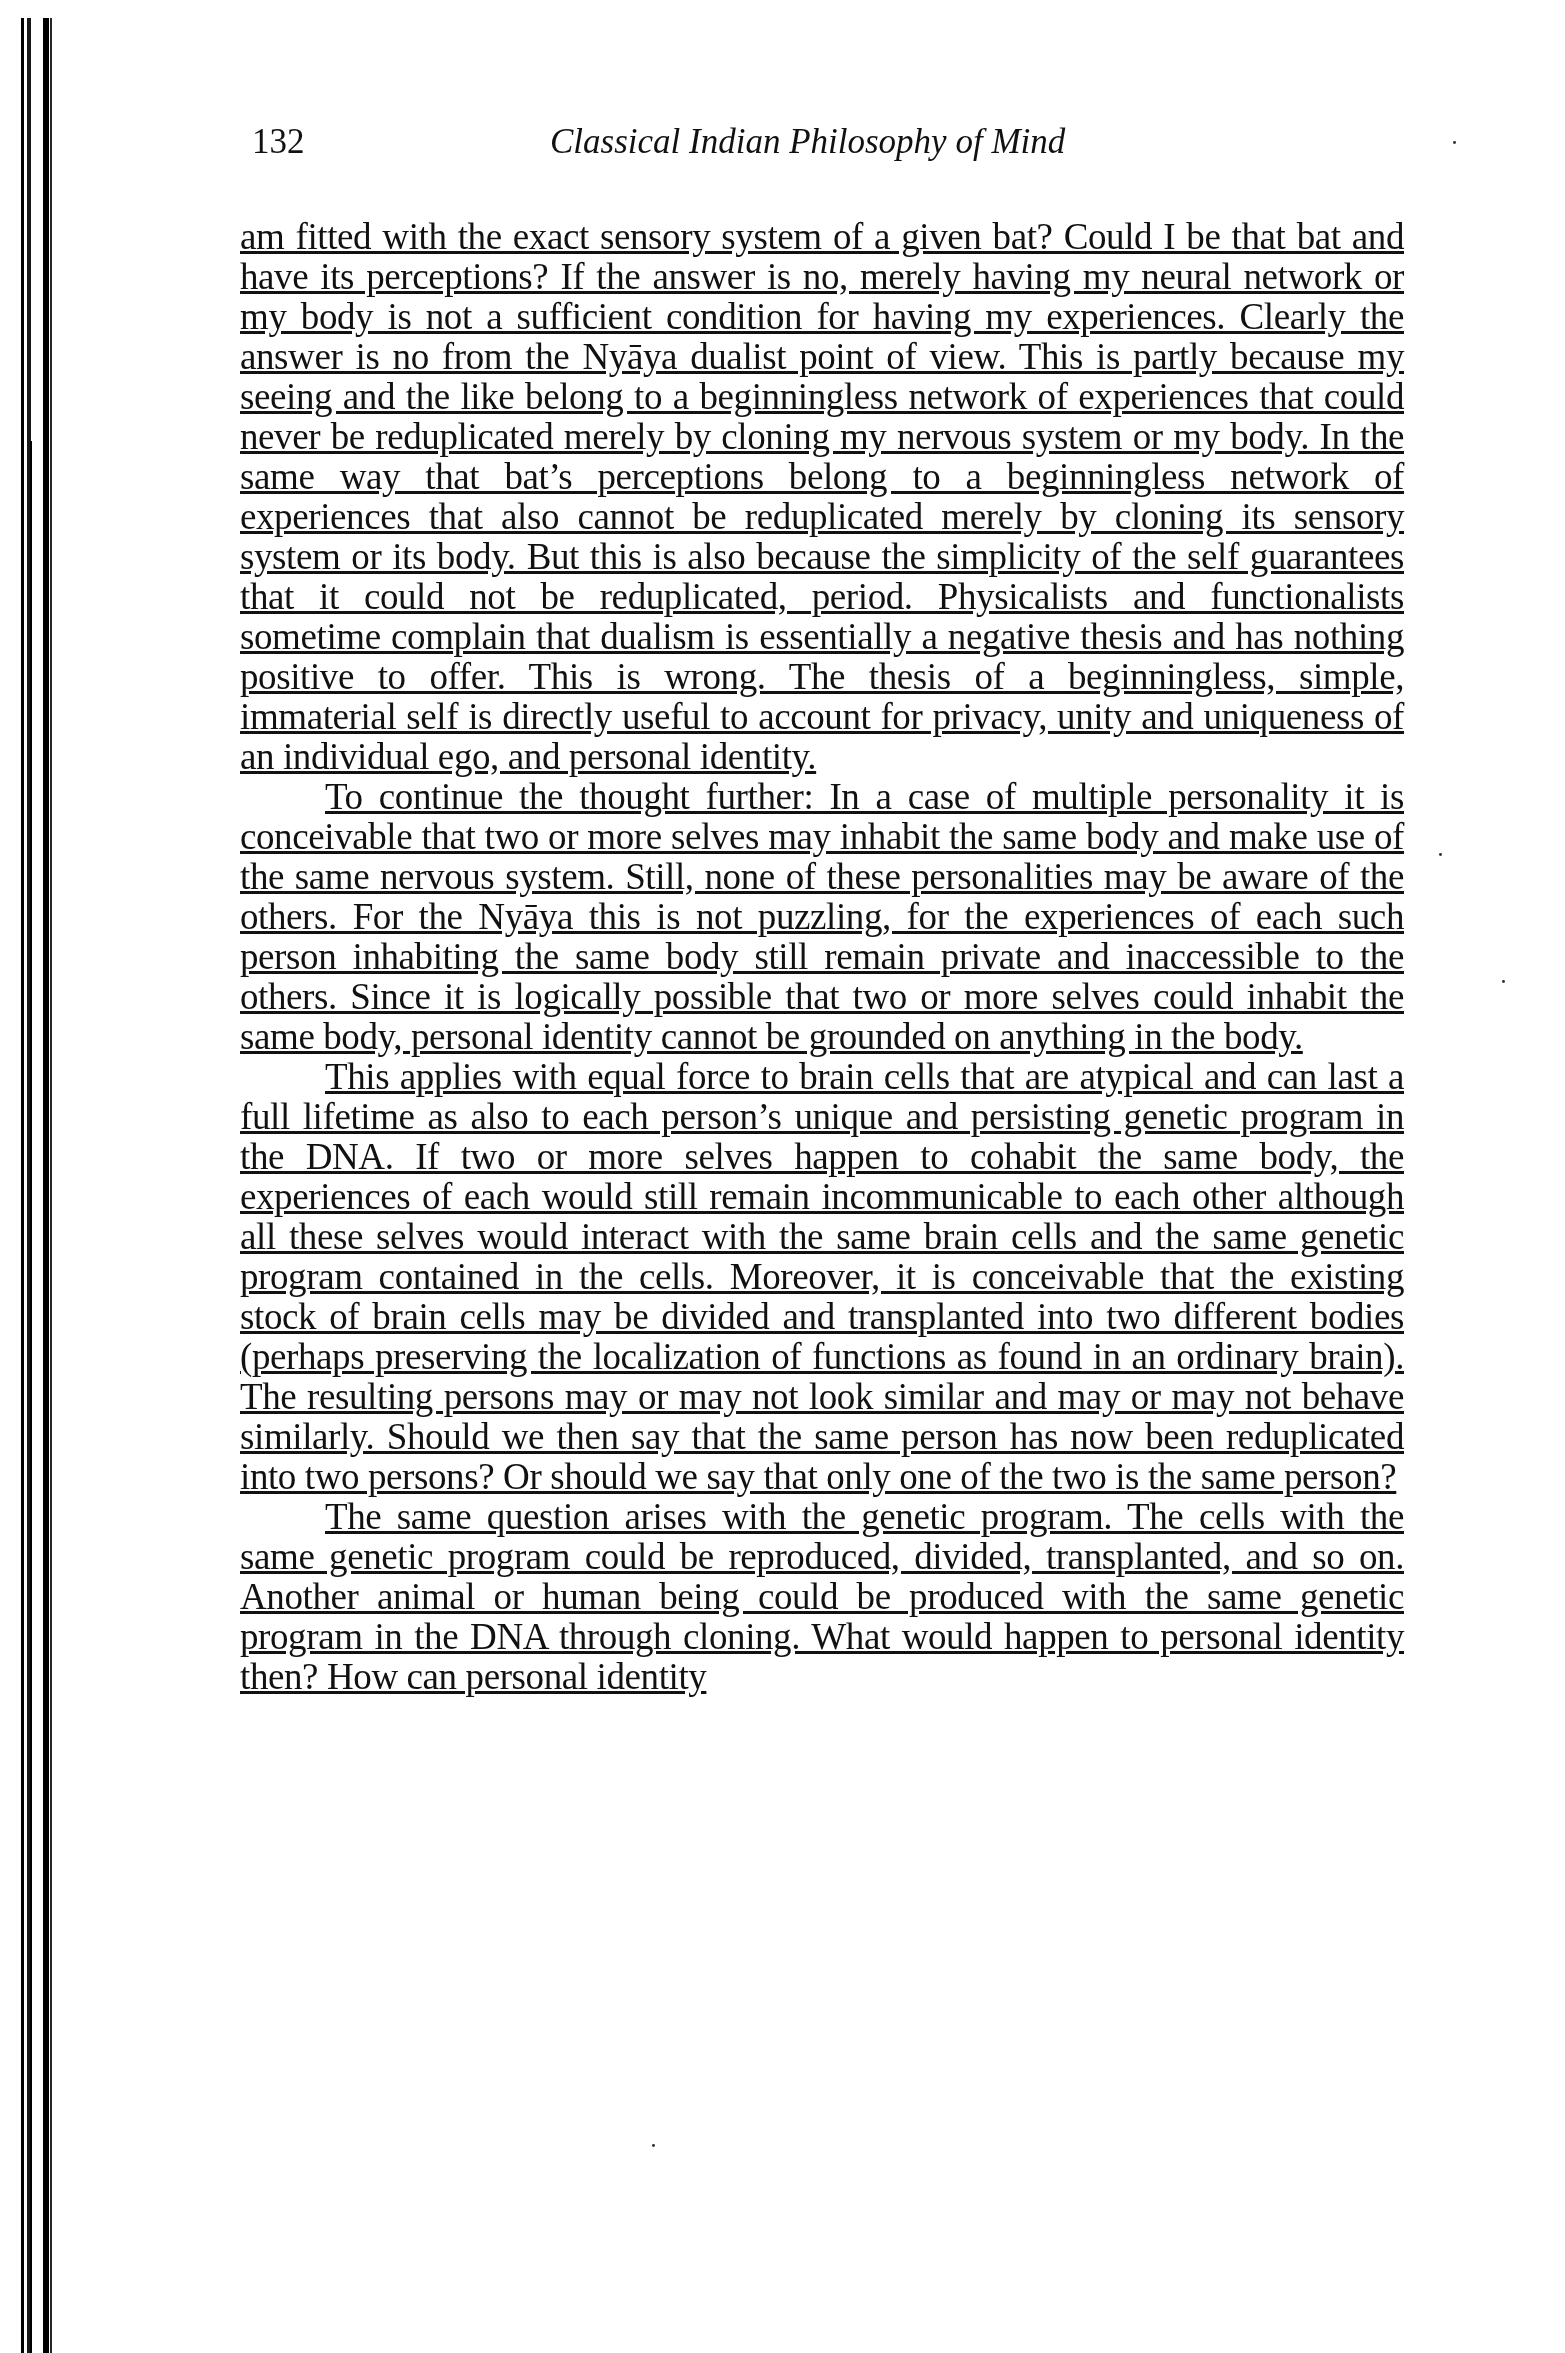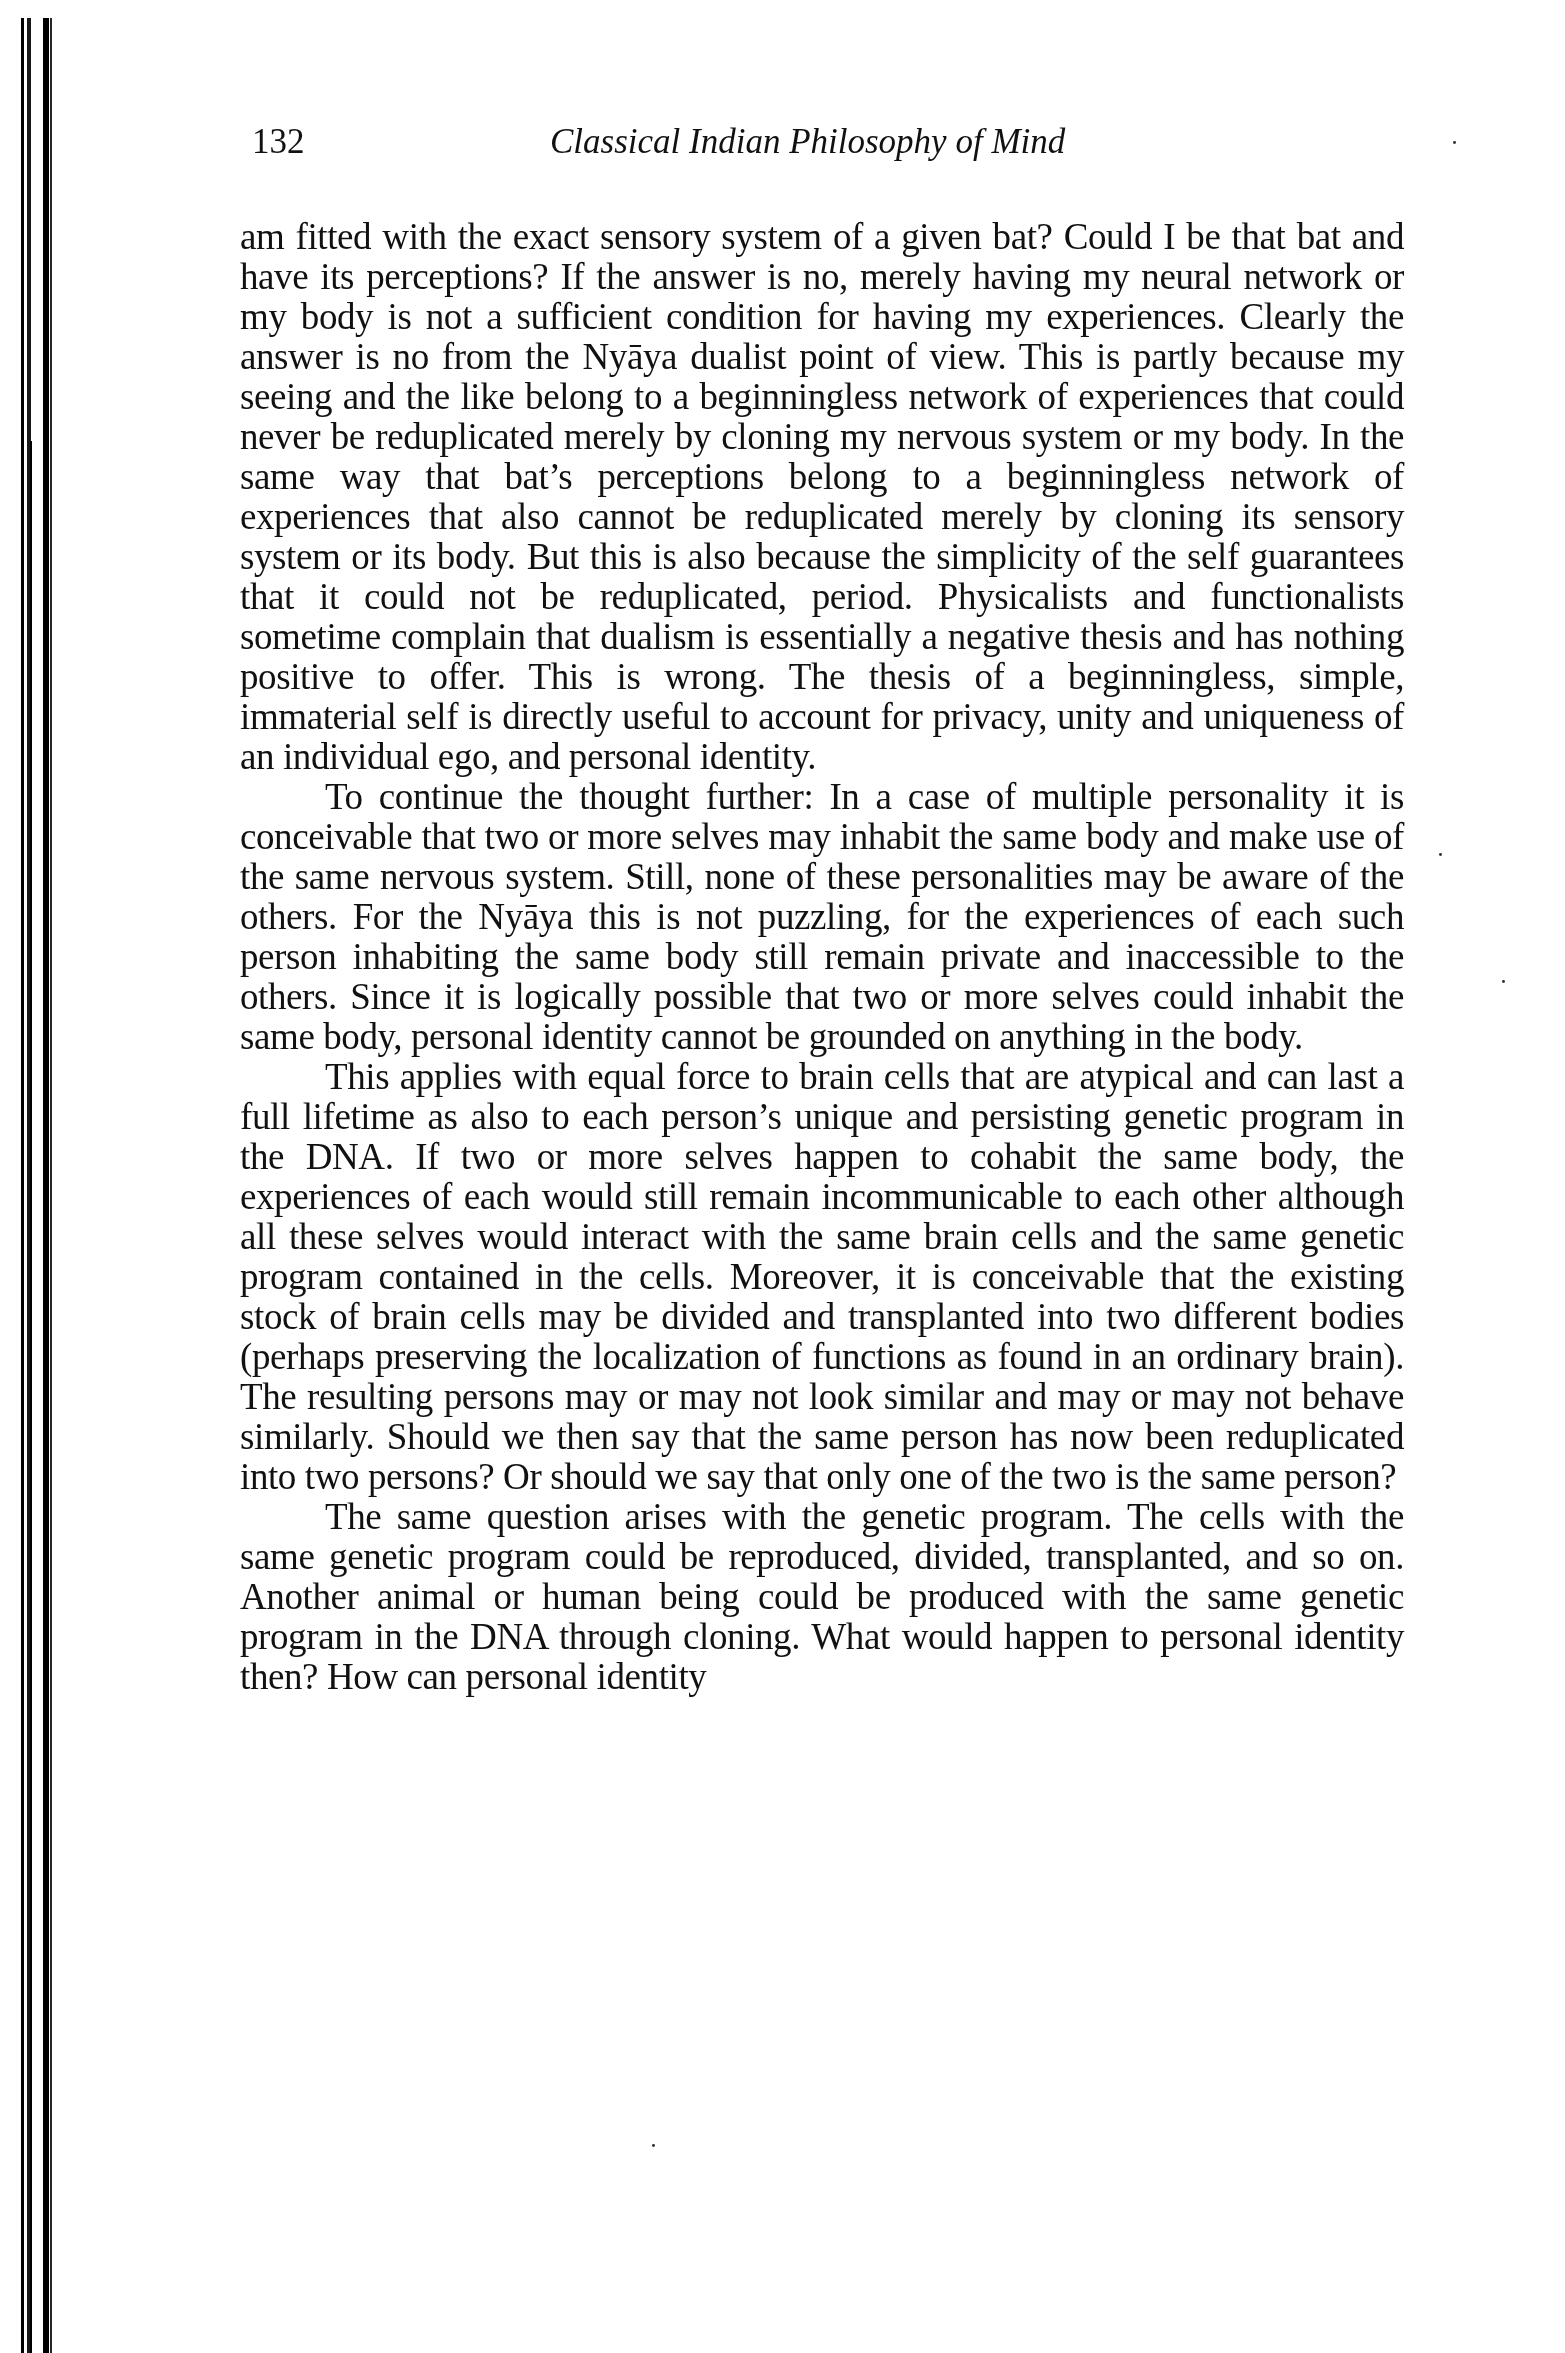--- a/index.html
+++ b/index.html
@@ -54,20 +54,21 @@
   }
   .body-text {
     margin-top: 48px;
     font-size: 37px;
     line-height: 40px;
     text-align: justify;
     letter-spacing: -0.4px;
   }
   .body-text p {
     margin: 0;
+    text-decoration: underline;
   }
   .body-text p.indent {
     text-indent: 85px;
   }
   .speck {
     position: absolute;
     width: 2.8px;
     height: 2.8px;
     background: #333;
     border-radius: 50%;

